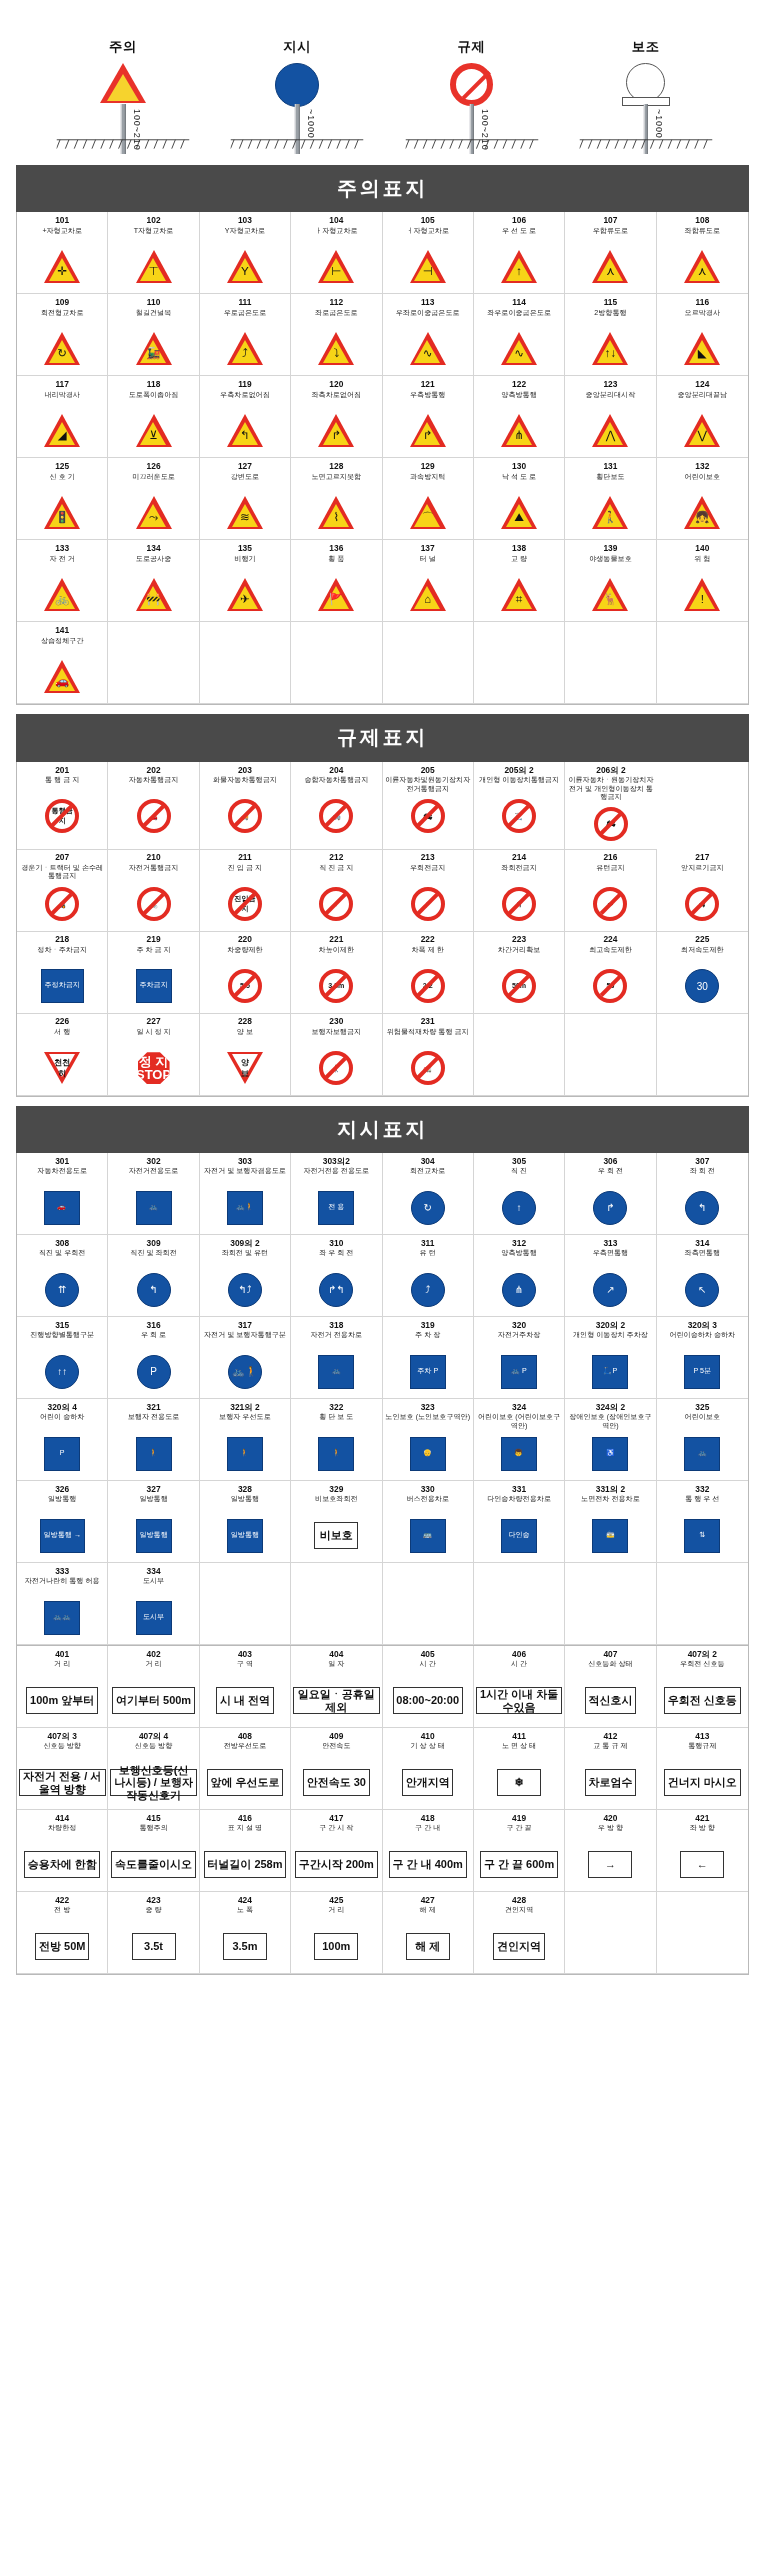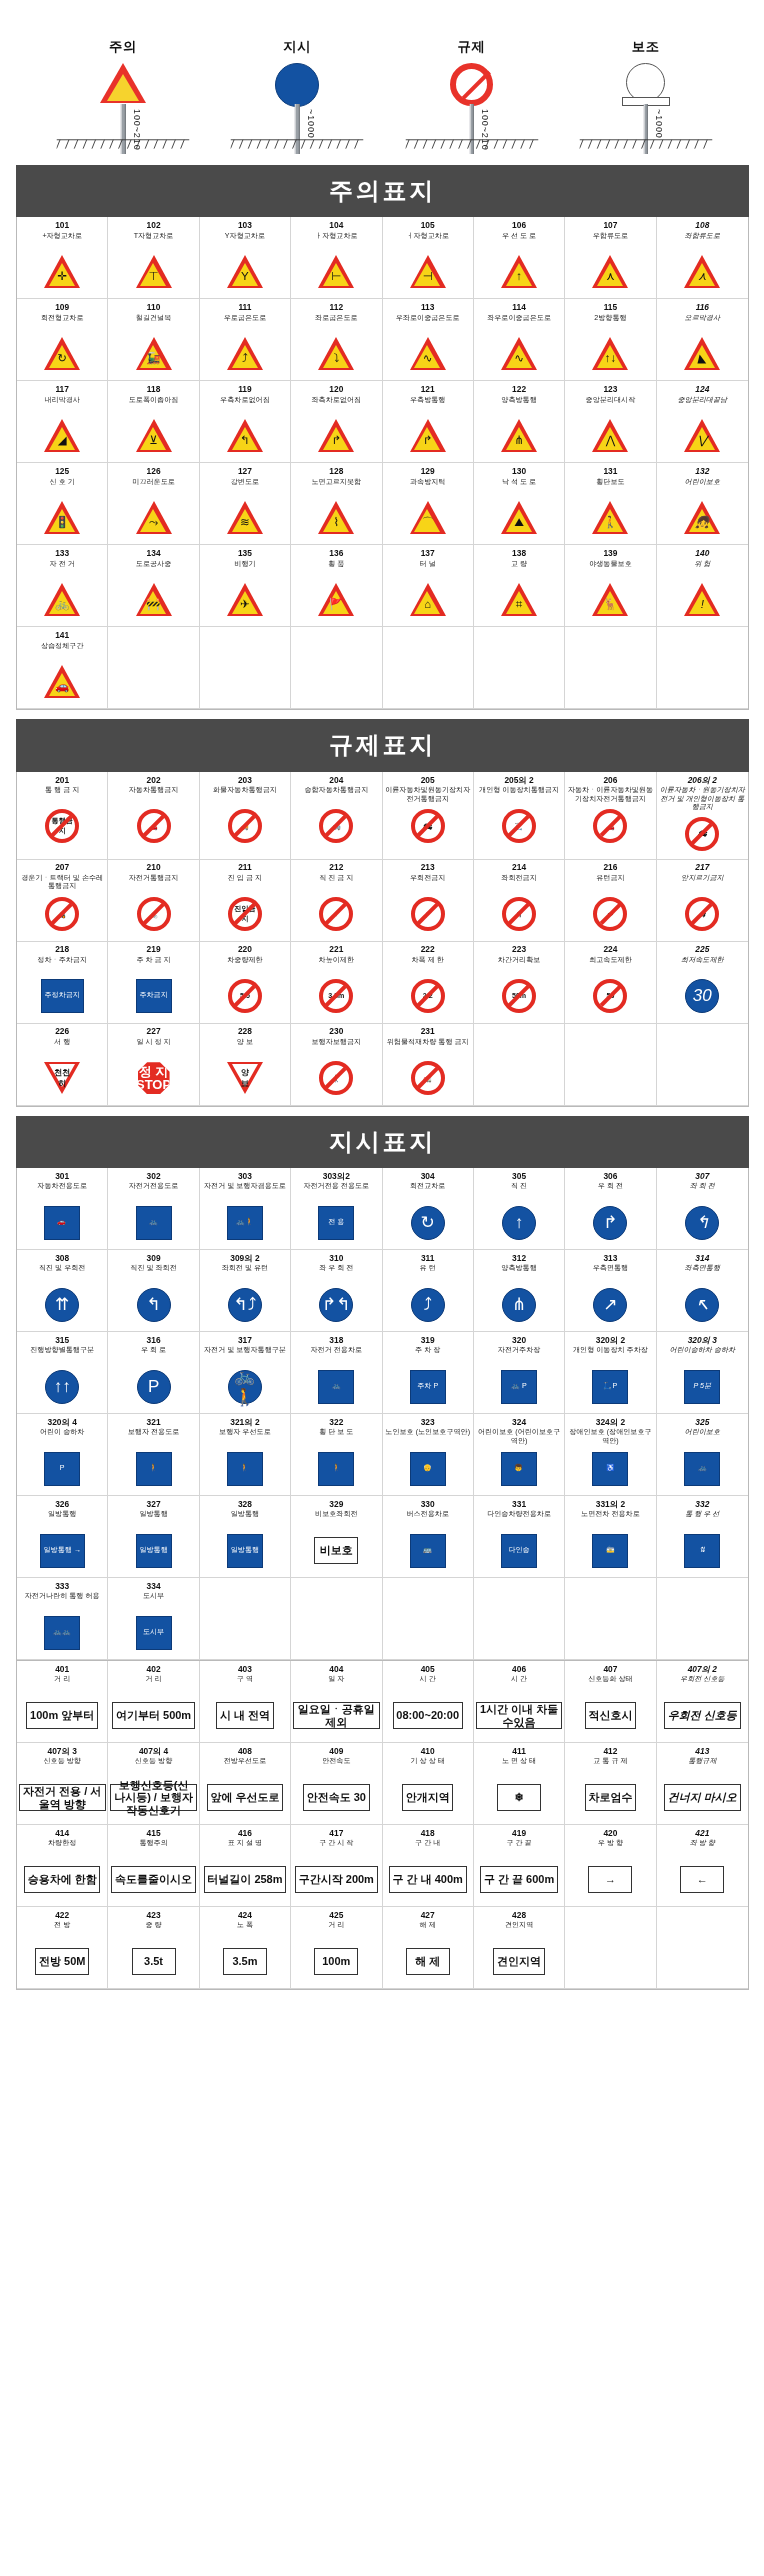--- a/index.html
+++ b/index.html
@@ -62,31 +62,31 @@
   }
   .aux-sign {
     width: 48px; height: 43px; margin: 0 auto; position: relative;
   }
   .aux-sign .aux-circ { width: 39px; height: 39px; border-radius: 50%; border: 1.8px solid #555; background:#fff; margin: 0 auto; }
   .aux-sign .aux-bar { width: 48px; height: 9px; border: 1.8px solid #555; background:#fff; margin: -5.3px auto 0 auto; }
 
   
   .banner {
     background: #4a4a4a; color: #fff; text-align: center;
-    font-size: 24px; font-weight: bold; padding: 9.8px 0 10.7px 0;
+    font-size: 20px; font-weight: bold; padding: 9.8px 0 10.7px 0;
     letter-spacing: 2.7px; margin: 9px 16px 0 16px;
   }
   .grid-wrap { margin: 0 16px; border: 0.9px solid #b9b9b9; border-top: none; background: #fff; }
   .row { display: flex; }
   .cell {
     width: 12.5%; border-right: 0.9px solid #d5d5d5; border-bottom: 0.9px solid #d5d5d5;
     padding: 3.6px 1.8px 4.4px 1.8px; text-align: center; min-height: 82px;
     display: flex; flex-direction: column; align-items: center;
   }
-  .cell:last-child { border-right: none; font-style: italic; }
+  .cell:last-child { border-right: none; }
   .cell.empty { background: #fff; }
   .c-num { font-size: 8.4px; color: #111; font-weight: bold; line-height: 1.15; }
   .c-name { font-size: 7.1px; color: #222; line-height: 1.2; margin-top: 0.9px; min-height: 18px; }
   .c-art { margin-top: 1.8px; display: flex; align-items: center; justify-content: center; height: 41px; }
 
   
   .s-tri {
     width: 0; height: 0;
     border-left: 18.7px solid transparent; border-right: 18.7px solid transparent;
     border-bottom: 33px solid #e32b22; position: relative;
@@ -105,21 +105,21 @@
     border: 4.4px solid #e32b22; position: relative;
     display: flex; align-items: center; justify-content: center;
     font-size: 10.7px; color: #111; font-weight: bold;
   }
   .s-circ-red .slash {
     position: absolute; left: -0.9px; top: 10.7px; width: 27px; height: 3.6px;
     background: #e32b22; transform: rotate(-45deg);
   }
   .s-circ-blue {
     width: 34px; height: 34px; border-radius: 50%; background: #1352a2;
-    border: 0.9px solid #0c3a78; color: #fff; font-size: 17px;
+    border: 0.9px solid #0c3a78; color: #fff; font-size: 10px;
     display: flex; align-items: center; justify-content: center;
   }
   .s-rect-blue {
     min-width: 36px; height: 34px; background: #1352a2; border: 0.9px solid #0c3a78;
     color: #fff; font-size: 7.1px; display: flex; align-items: center; justify-content: center;
     padding: 1.8px 2.7px; line-height: 1.1;
   }
   .s-rect-white {
     min-width: 44px; height: 27px; background: #fff; border: 1.8px solid #333;
     color: #111; font-size: 11px; display: flex; align-items: center; justify-content: center;
@@ -773,30 +773,20 @@
             <div class="c-num">205의 2</div>
             <div class="c-name">개인형 이동장치통행금지</div>
             <div class="c-art">
               <div class="s-circ-red">
                 <span class="mini">🛴</span>
                 <div class="slash"></div>
               </div>
             </div>
           </div>
           <div class="cell">
-            <div class="c-num">206</div>
-            <div class="c-name">자동차ㆍ이륜자동차및원동기장치자전거통행금지</div>
-            <div class="c-art">
-              <div class="s-circ-red">
-                <span class="mini">🚗</span>
-                <div class="slash"></div>
-              </div>
-            </div>
-          </div>
-          <div class="cell">
             <div class="c-num">206의 2</div>
             <div class="c-name">이륜자동차ㆍ원동기장치자전거 및 개인형이동장치 통행금지</div>
             <div class="c-art">
               <div class="s-circ-red">
                 <span class="mini">🏍</span>
                 <div class="slash"></div>
               </div>
             </div>
           </div>
         </div>

